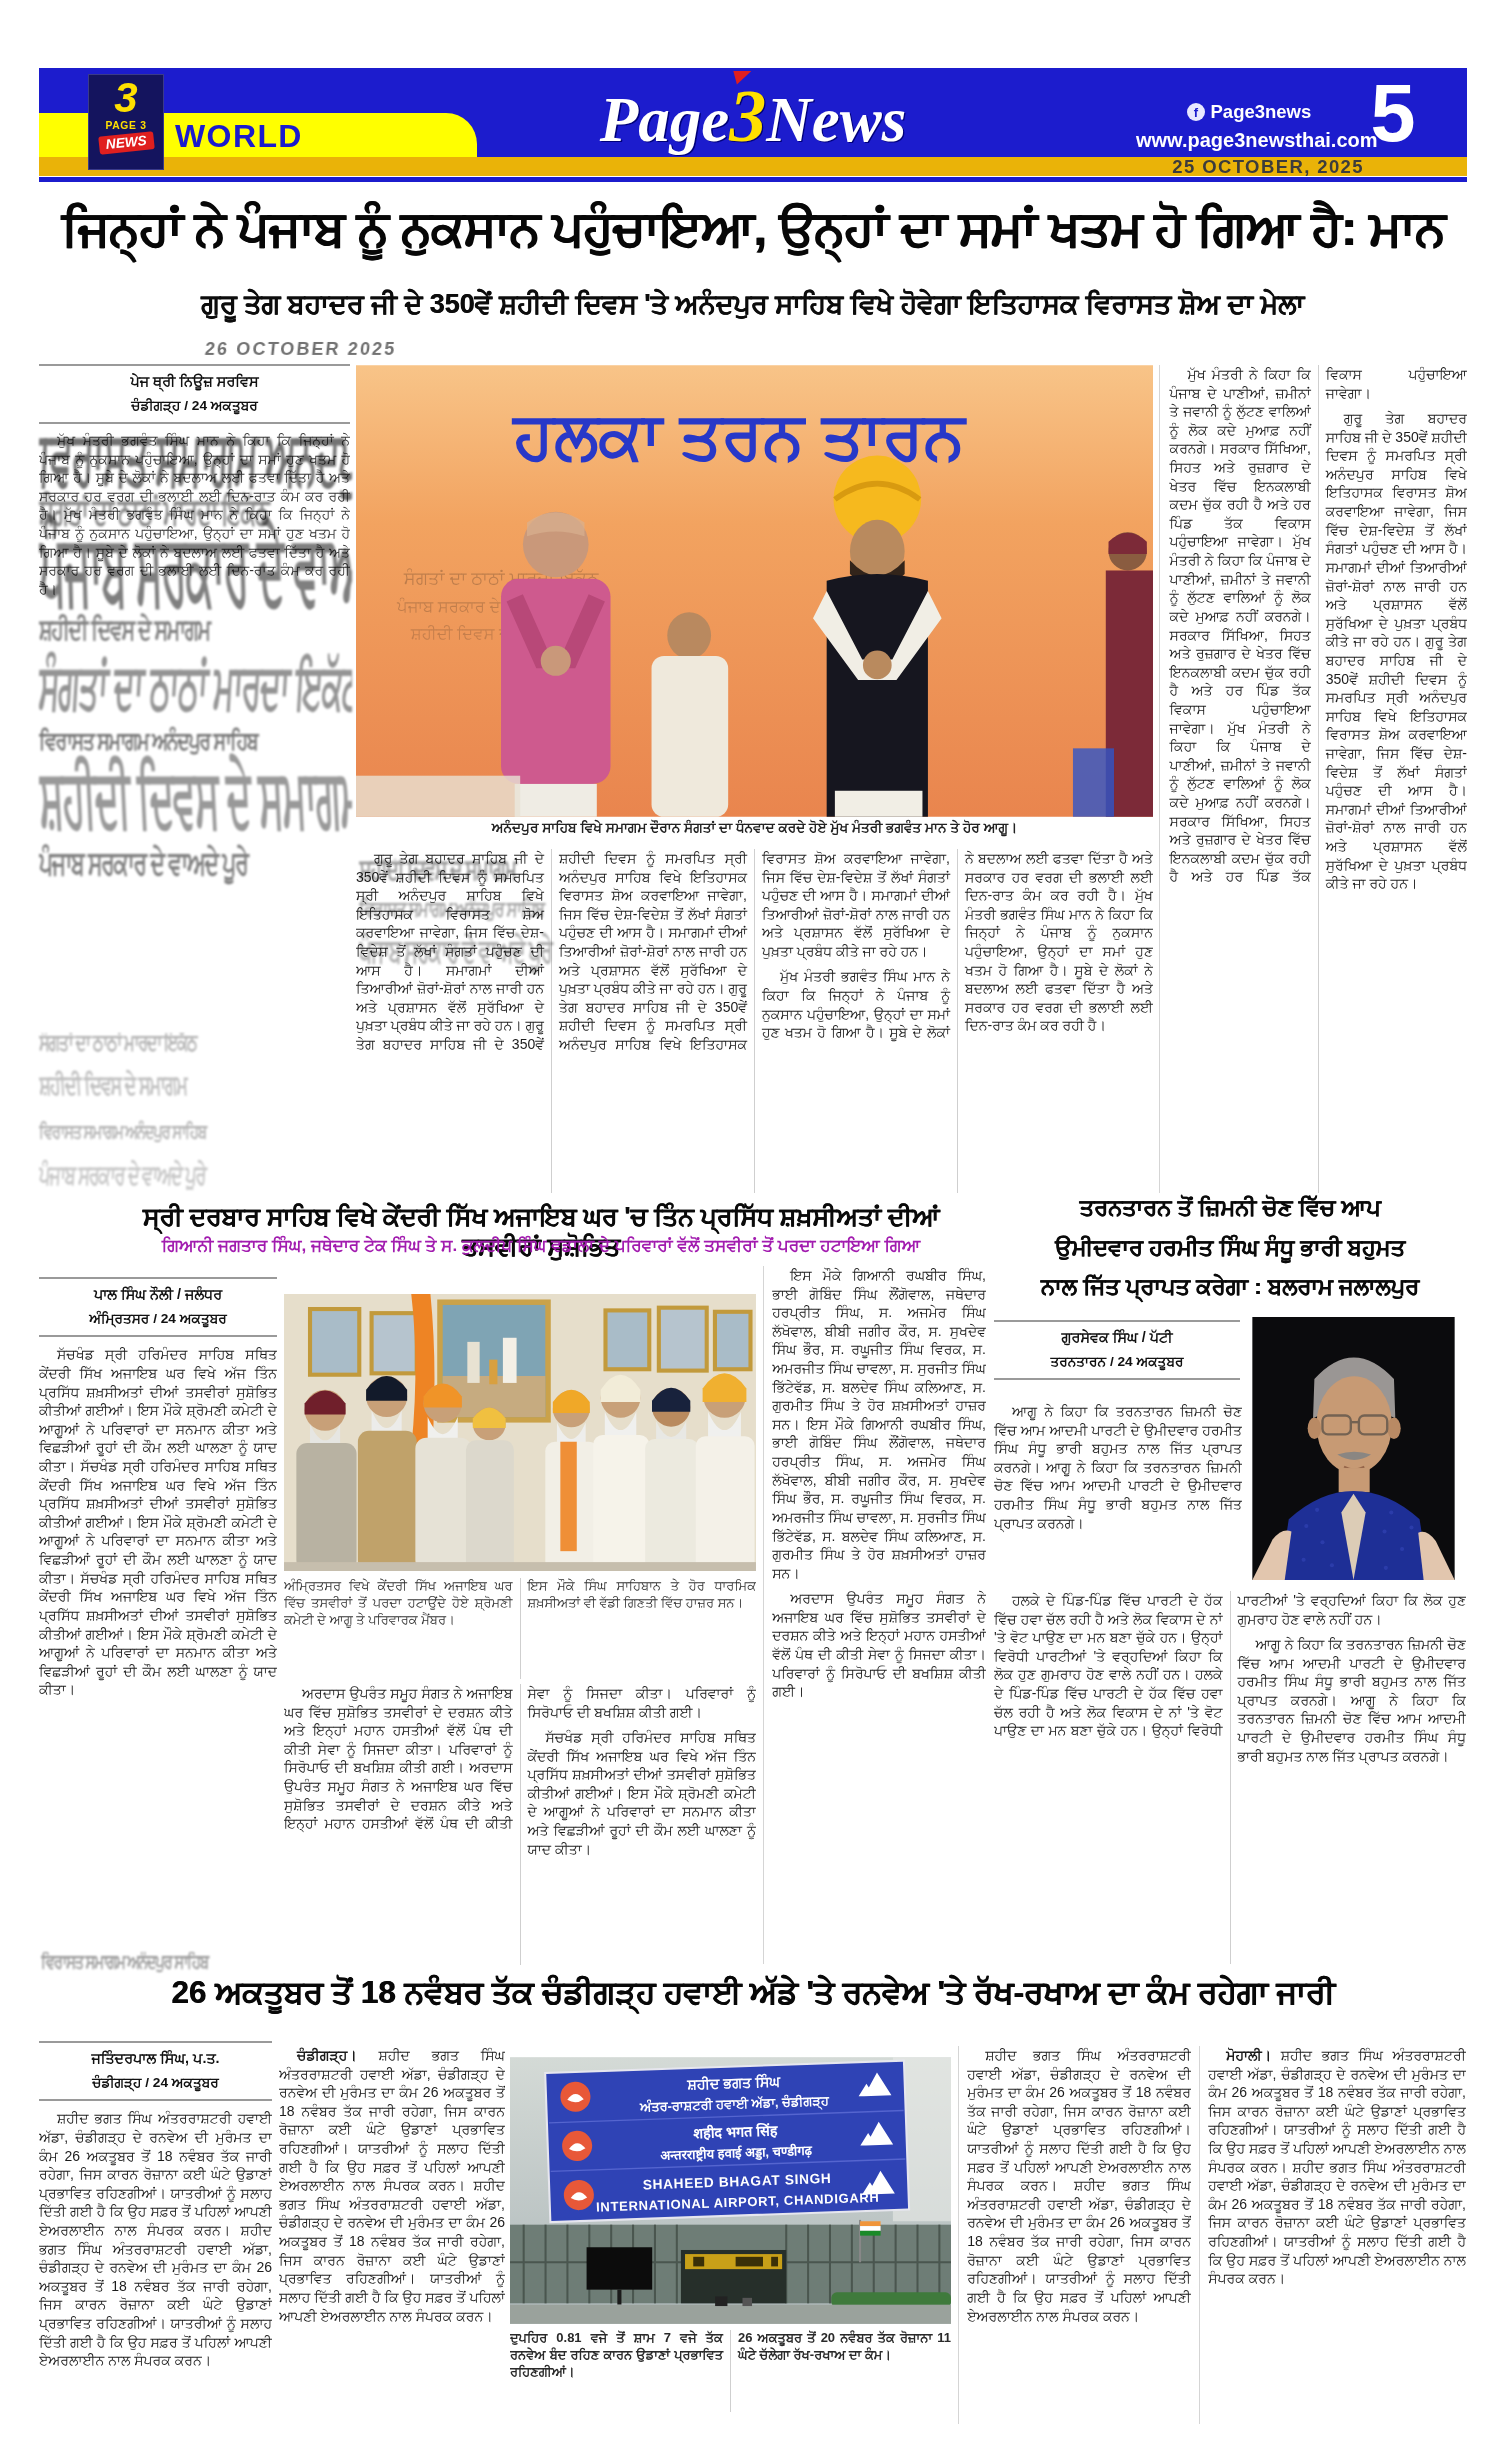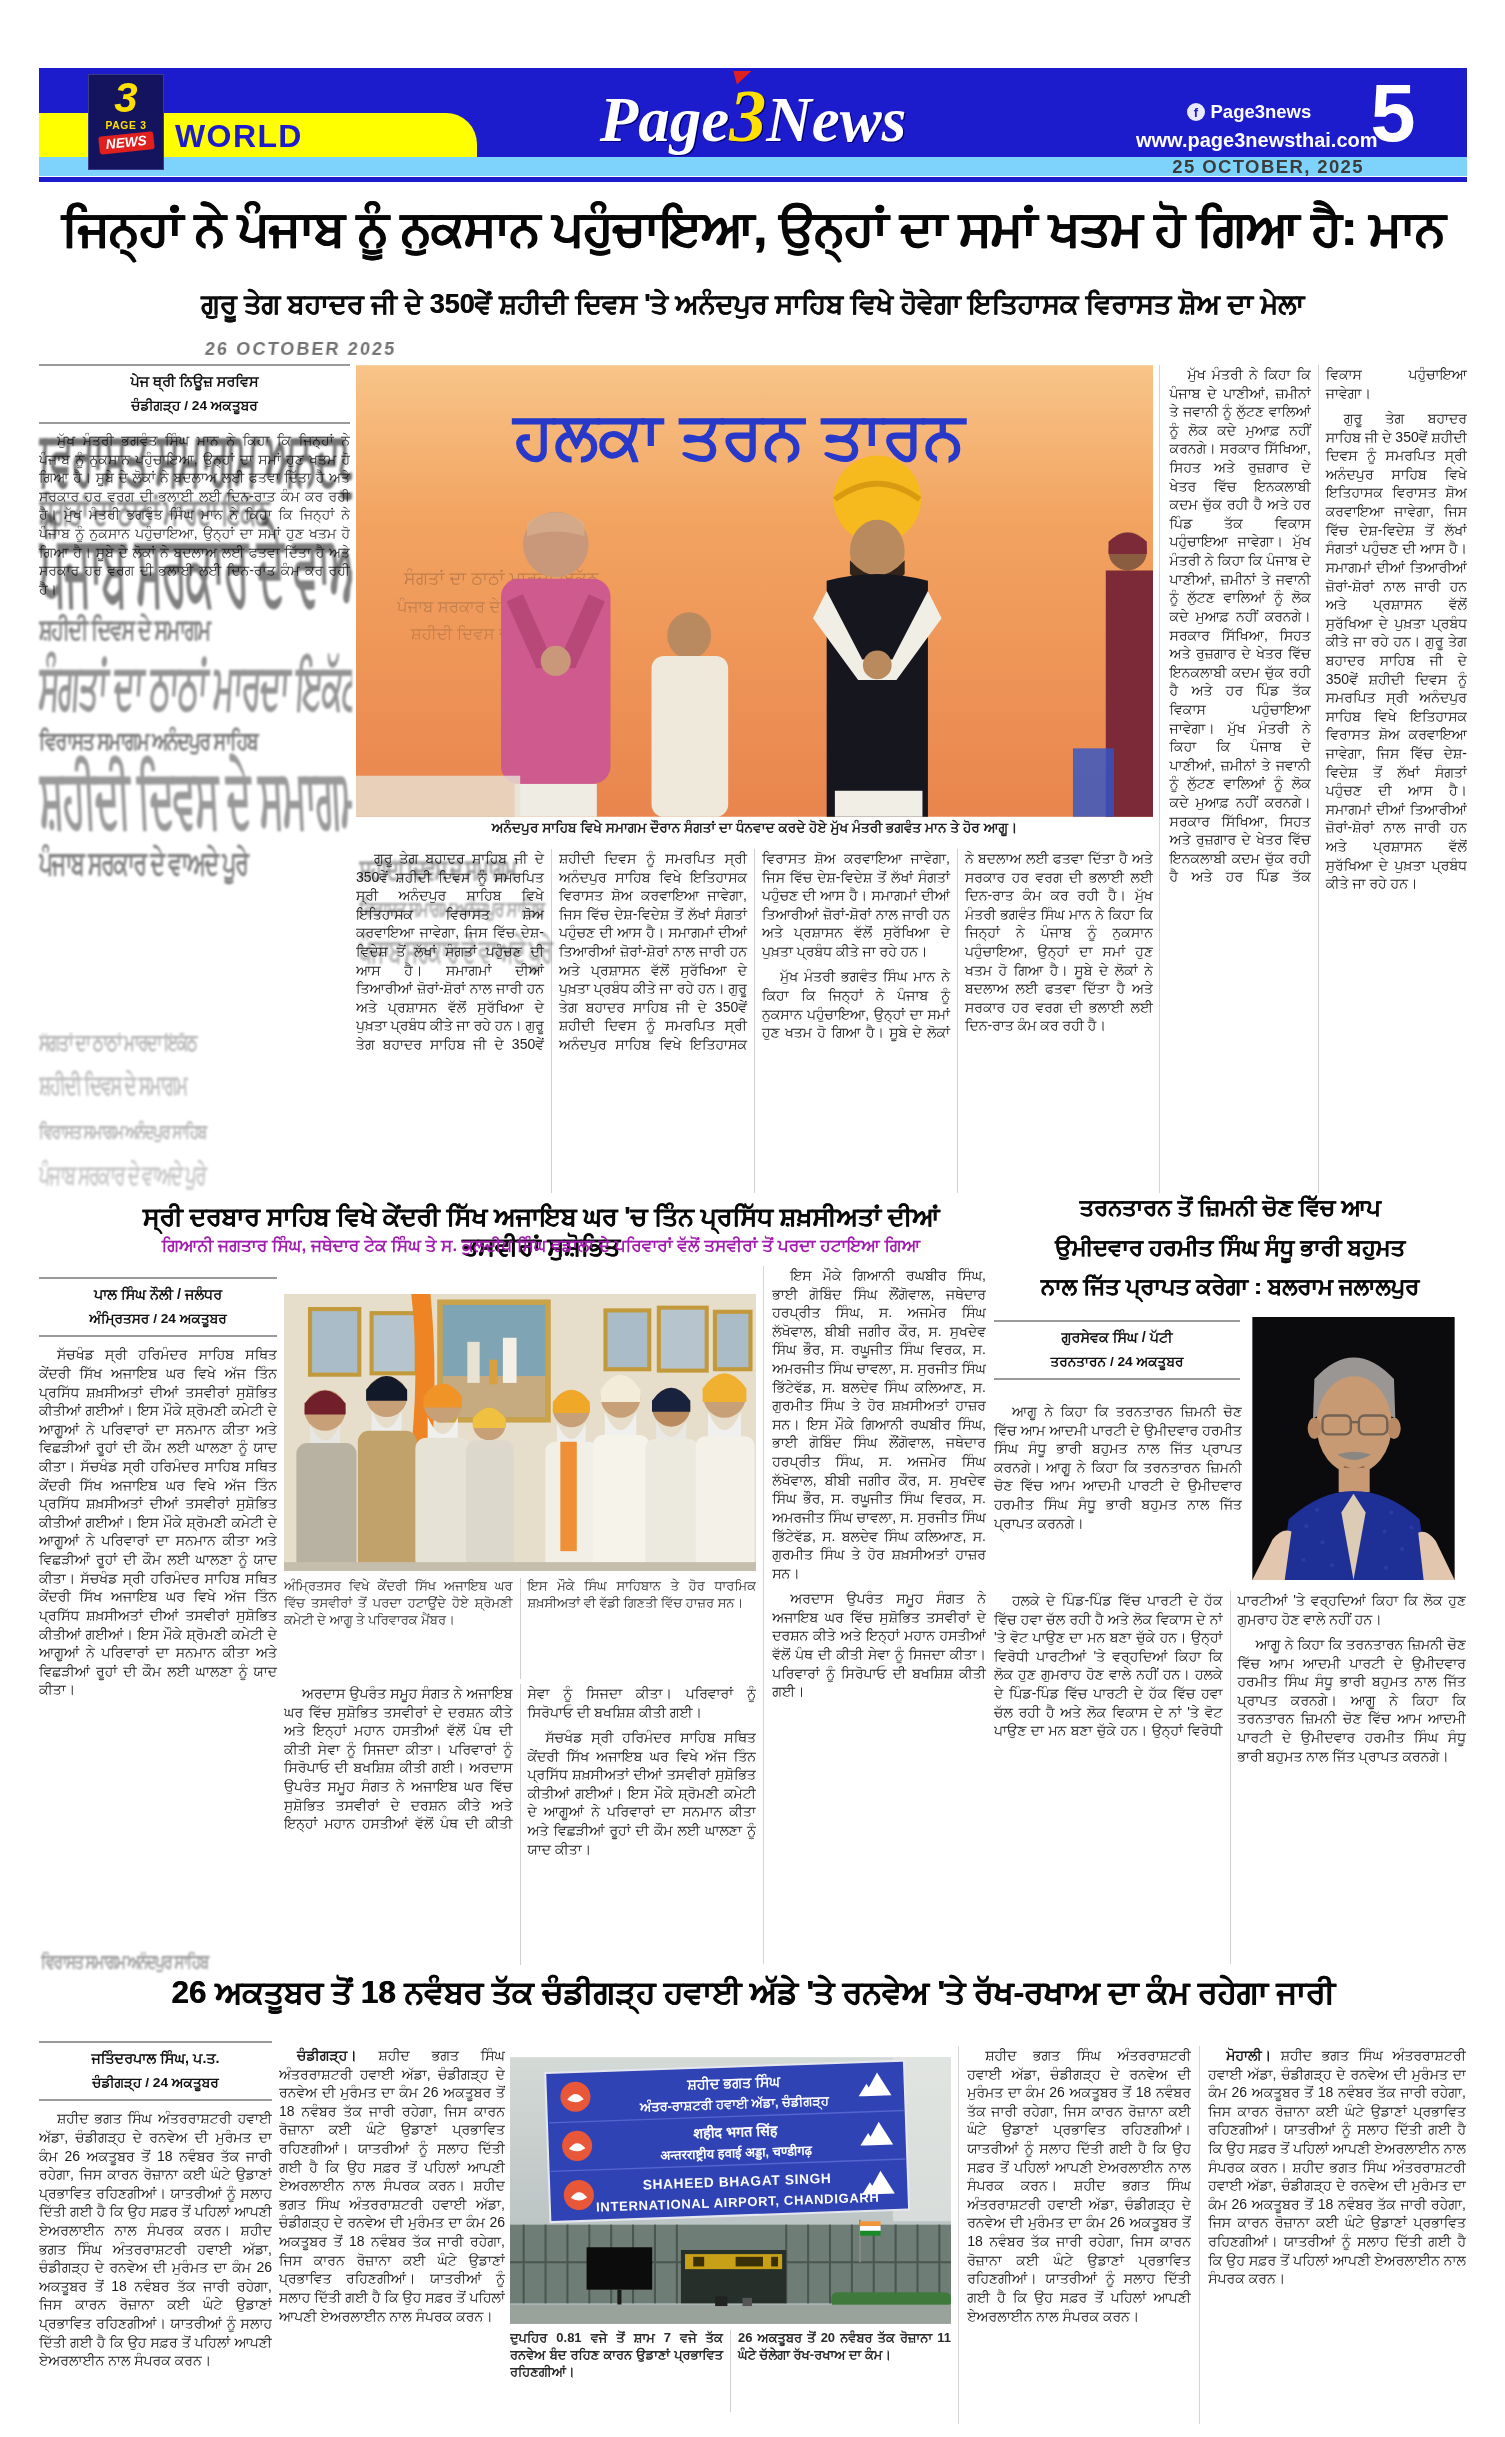--- a/index.html
+++ b/index.html
@@ -3,21 +3,21 @@
 <meta charset="utf-8">
 <style>
   html,body{margin:0;padding:0;background:#888;}
   .page{position:relative;width:1506px;height:2438px;background:#ffffff;
         font-family:"Liberation Sans","DejaVu Sans",sans-serif;overflow:hidden;}
   .abs{position:absolute;}
 
   
   #mast-bar{left:39px;top:68px;width:1428px;height:89px;background:#1c1ccd;}
   #world-band{left:39px;top:113px;width:438px;height:44px;background:#ffff00;border-top-right-radius:31px;}
-  #date-strip{left:39px;top:157px;width:1428px;height:19px;background:#7dd3fc;
+  #date-strip{left:39px;top:157px;width:1428px;height:19px;background:#eab308;
               display:flex;align-items:center;justify-content:flex-end;padding-right:103px;box-sizing:border-box;}
   #date-strip span{font-weight:bold;font-size:18.5px;color:#3c3c3c;letter-spacing:1.4px;filter:blur(0.3px);}
   #blue-rule{left:39px;top:177px;width:1428px;height:4.8px;background:#1c1ccd;}
   #logo-box{left:88px;top:74px;width:74px;height:94px;background:#14145e;border:1.4px solid #3a3a8a;
             display:flex;flex-direction:column;align-items:center;z-index:5;}
   #logo-three{color:#ffe000;font-size:42px;font-weight:900;font-style:italic;line-height:45px;}
   #logo-page{color:#ffe000;font-size:10.3px;font-weight:bold;letter-spacing:0.7px;}
   #logo-news{margin-top:2.7px;background:#e01f1f;color:#fff;font-size:13.7px;font-style:italic;font-weight:900;
              padding:1.4px 6.8px;border-radius:2.7px;transform:rotate(-6deg);}
   #world-label{left:175px;top:118px;font-size:32px;font-weight:900;color:#1c1ccd;letter-spacing:1.4px;}

